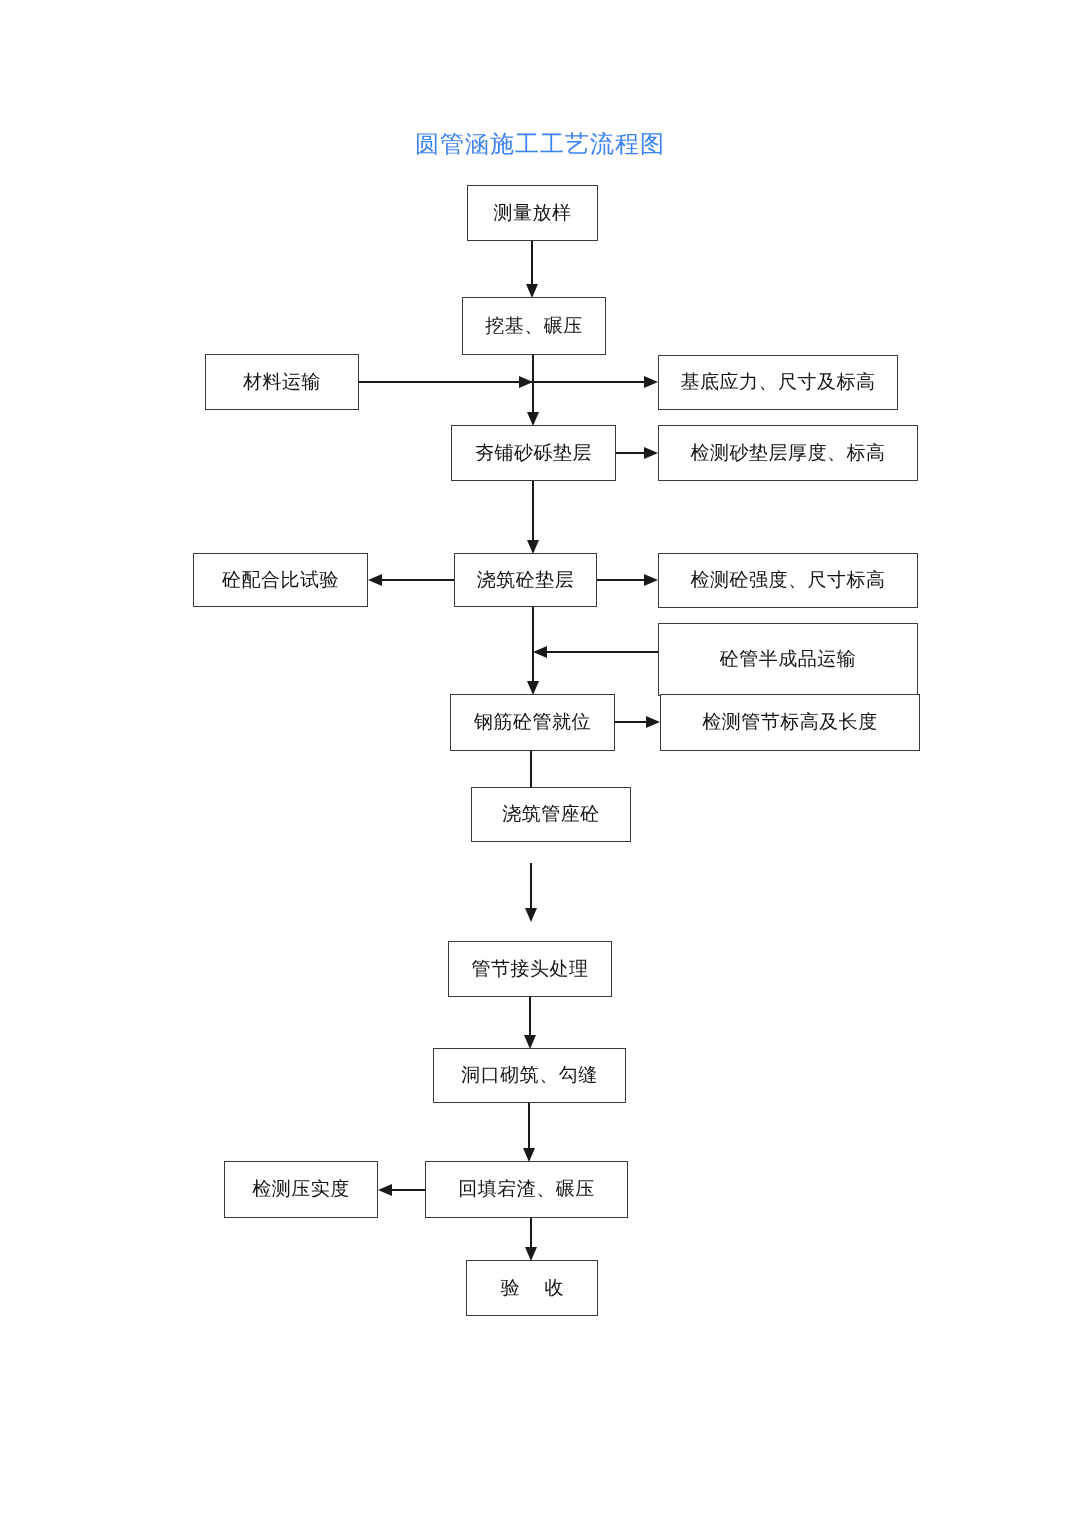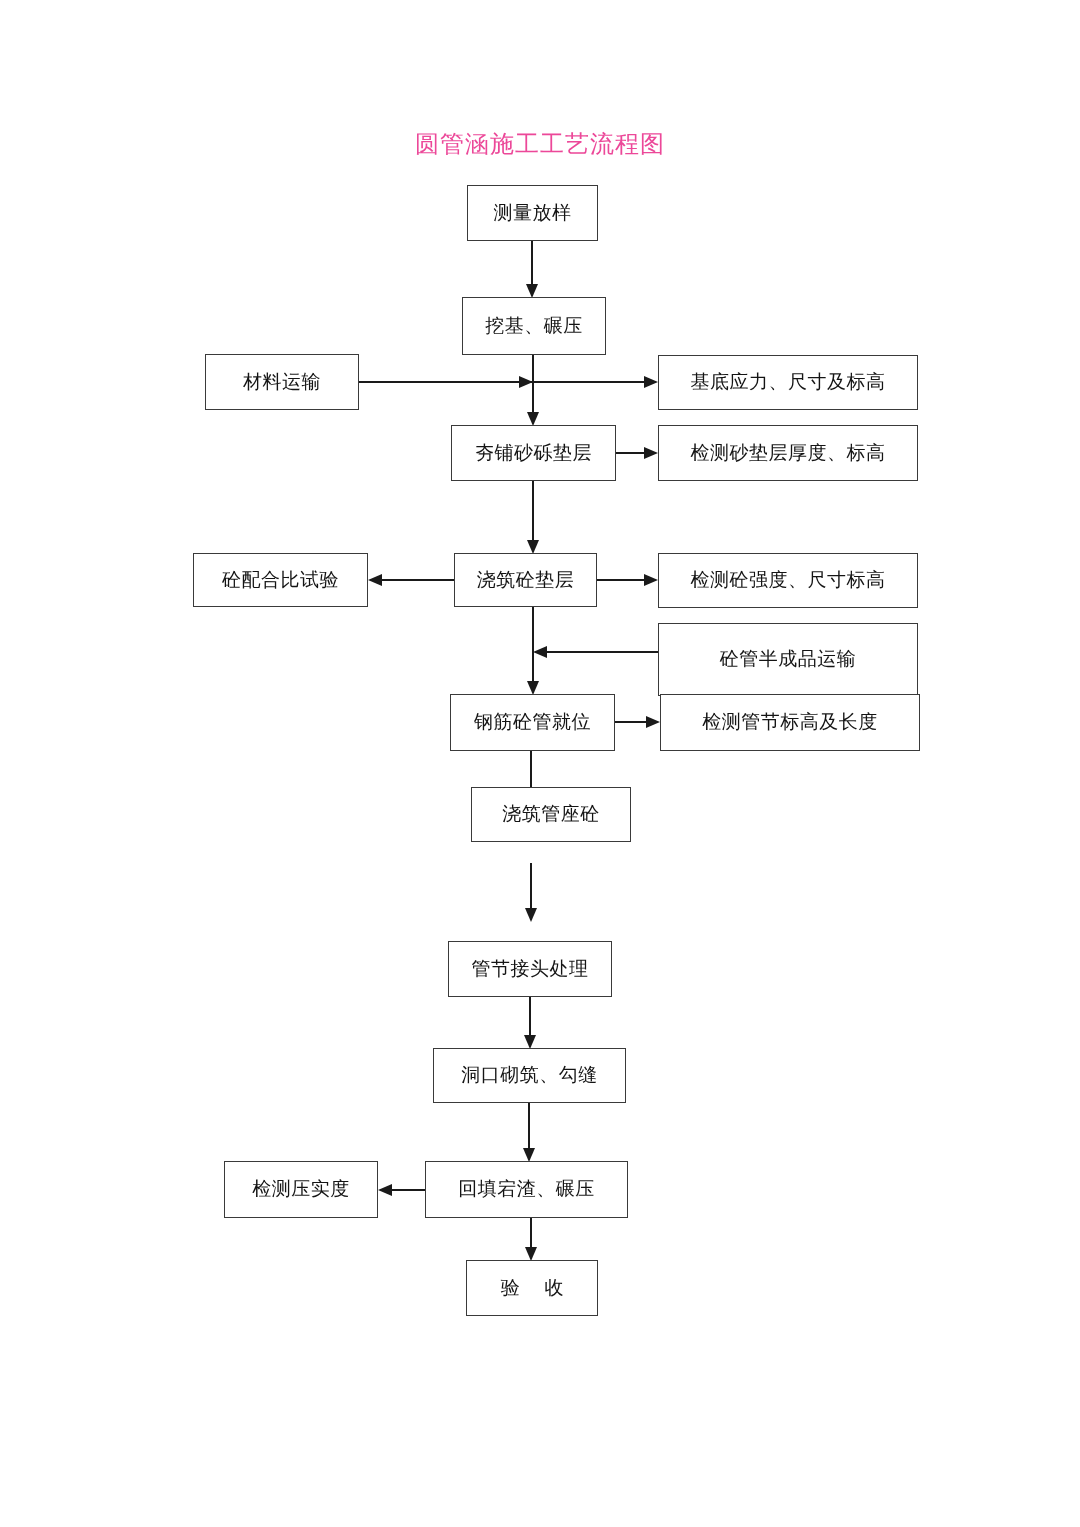--- a/index.html
+++ b/index.html
@@ -17,21 +17,21 @@
     background: #ffffff;
     overflow: hidden;
   }
   #title {
     position: absolute;
     left: 0;
     top: 128px;
     width: 1080px;
     text-align: center;
     font-size: 24px;
-    color: #ec4899;
+    color: #3b82f6;
     letter-spacing: 1px;
   }
   .node {
     position: absolute;
     box-sizing: border-box;
     border: 1.6px solid #3a3a3a;
     background: #ffffff;
     display: flex;
     align-items: center;
     justify-content: center;
@@ -153,21 +153,21 @@
       <polygon points="531,1261 525,1247 537,1247"></polygon>
     </g>
   </svg>
 
   <div class="node" style="left:467px; top:185px; width:131px; height:56px;">测量放样</div>
 
   <div class="node" style="left:462px; top:297px; width:144px; height:58px;">挖基、碾压</div>
 
   <div class="node" style="left:205px; top:354px; width:154px; height:56px;">材料运输</div>
 
-  <div class="node" style="left:658px; top:355px; width:260px; height:55px;">基底应力、尺寸及标高</div>
+  <div class="node" style="left:658px; top:355px; width:240px; height:55px;">基底应力、尺寸及标高</div>
 
   <div class="node" style="left:451px; top:425px; width:165px; height:56px;">夯铺砂砾垫层</div>
 
   <div class="node" style="left:658px; top:425px; width:260px; height:56px;">检测砂垫层厚度、标高</div>
 
   <div class="node" style="left:193px; top:553px; width:175px; height:54px;">砼配合比试验</div>
 
   <div class="node" style="left:454px; top:553px; width:143px; height:54px;">浇筑砼垫层</div>
 
   <div class="node" style="left:658px; top:553px; width:260px; height:55px;">检测砼强度、尺寸标高</div>

